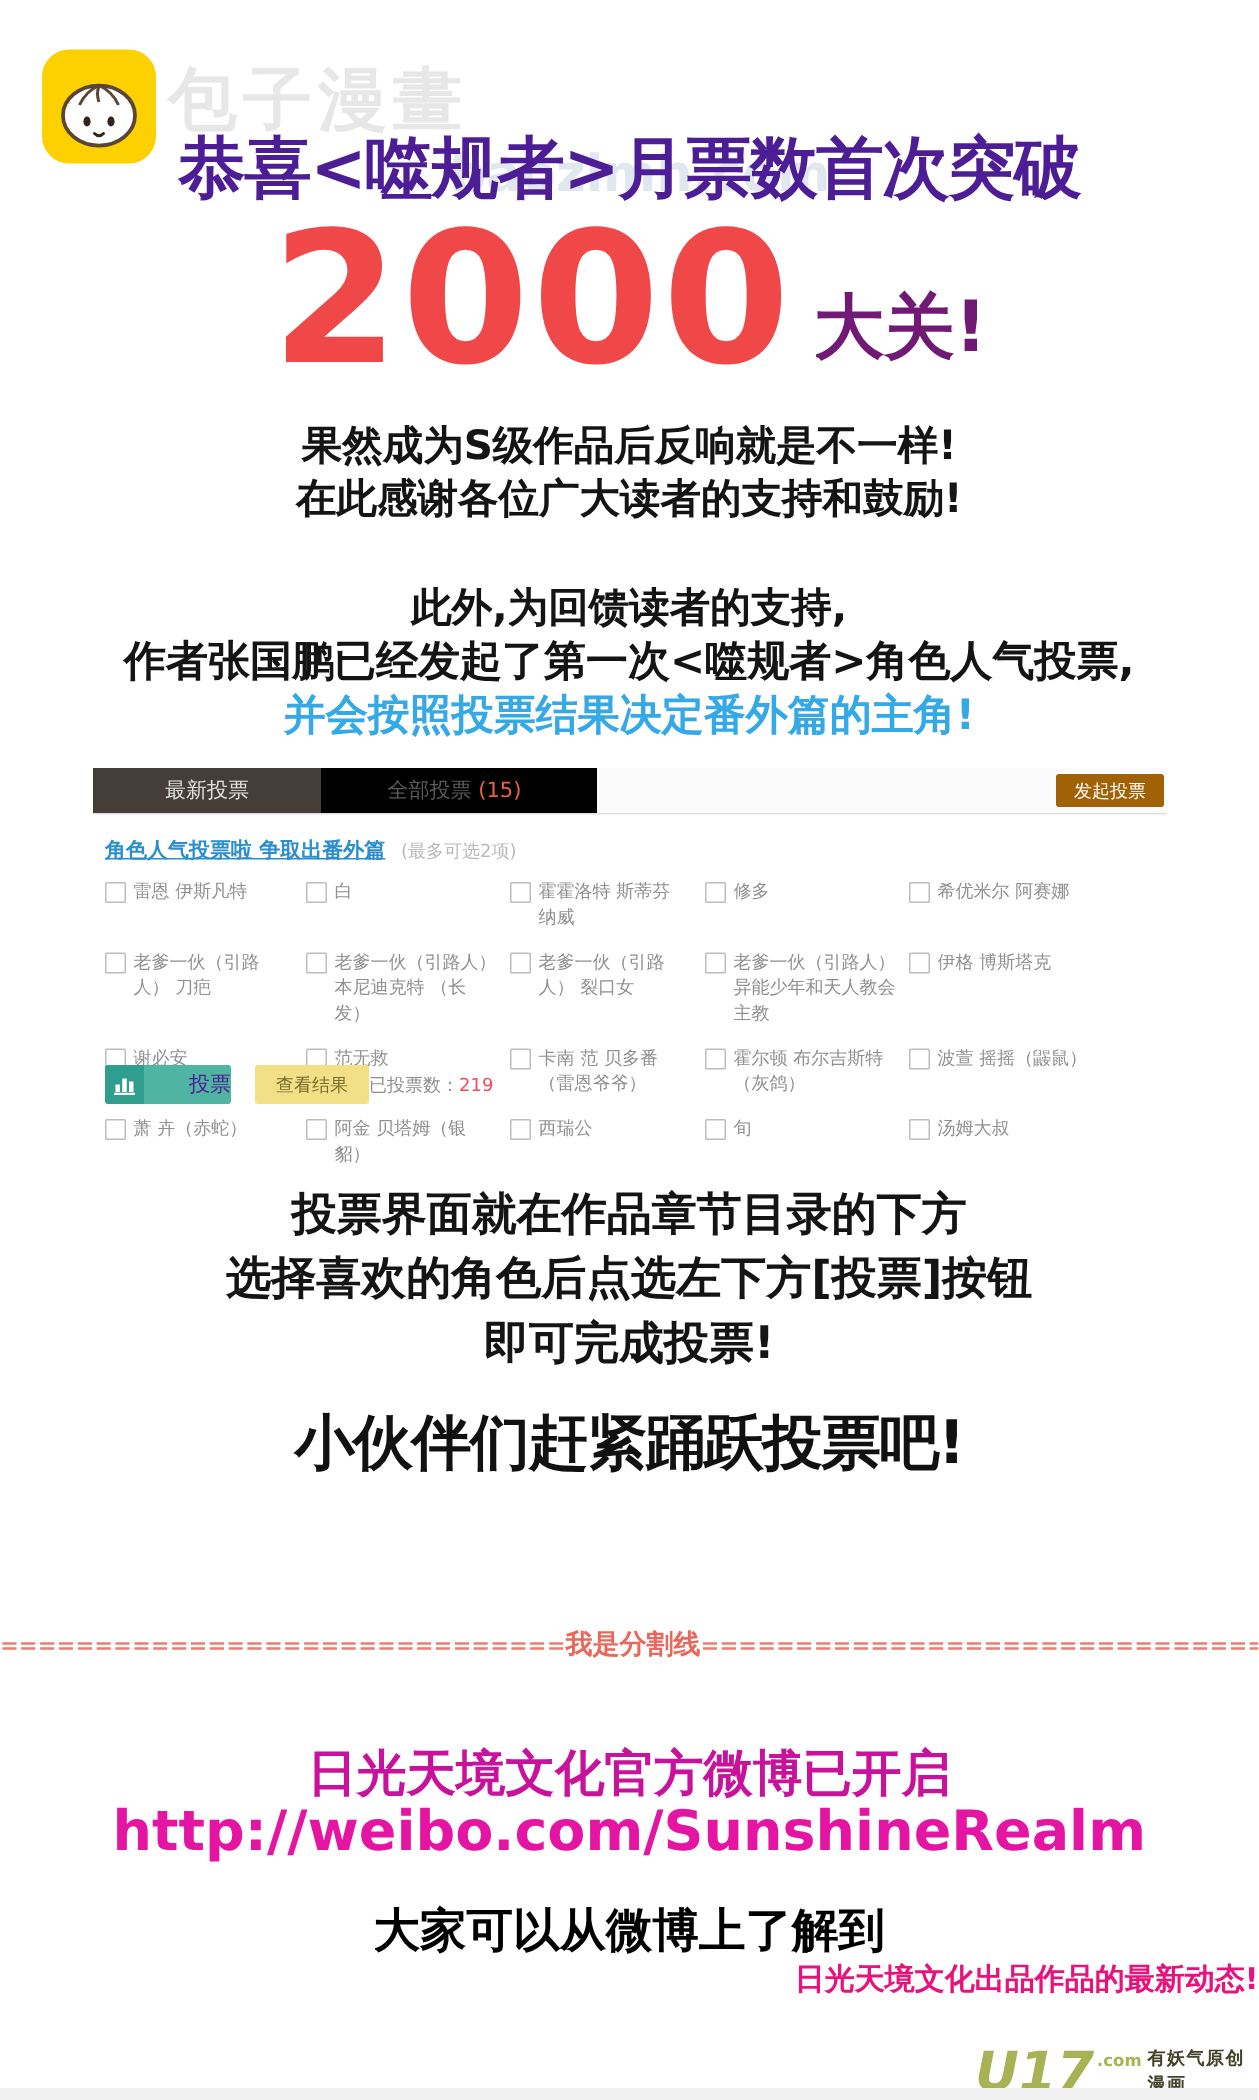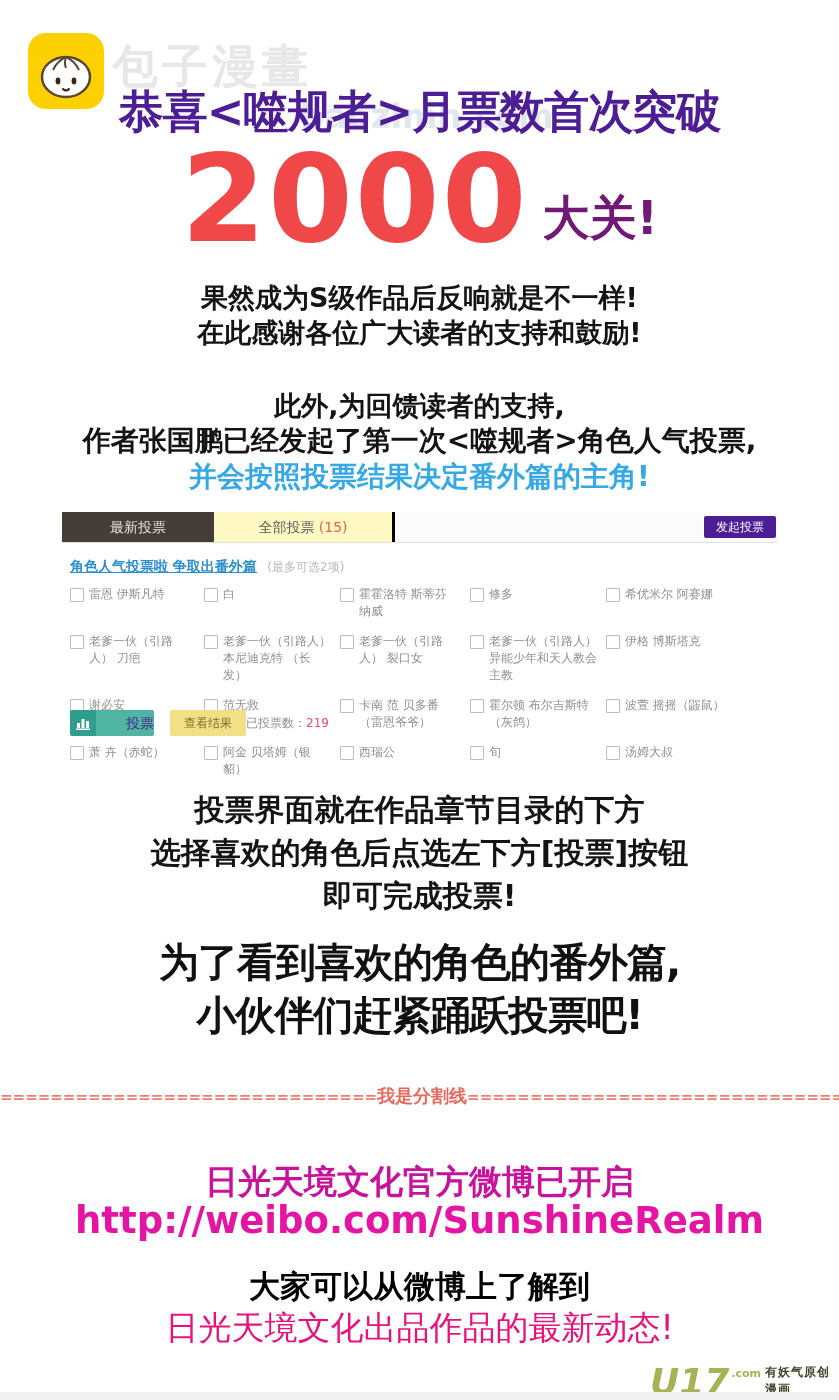--- a/index.html
+++ b/index.html
@@ -24,24 +24,24 @@
   .l3{top:388px;font-size:27px;}
   .l4{top:423px;font-size:28px;}
   .l5{top:459px;font-size:28px;color:#35a8e6;}
 
   
   .panel{left:62px;top:512px;width:716px;height:238px;background:#fff;}
   .tabbar{position:absolute;left:0;top:0;right:0;height:30px;background:#fbfbfb;
           border-bottom:1px solid #e2e2e2;display:flex;}
   .tab{height:30px;line-height:30px;font-size:14px;text-align:center;}
   .tab-active{width:152px;background:#453e38;color:#e3e0dd;}
-  .tab-idle{width:178px;background:#fef9c3;color:#5a5a5a;border-right:3px solid #000000;}
+  .tab-idle{width:178px;background:#000000;color:#5a5a5a;border-right:6px solid #000000;}
   .tab-count{color:#e8604a;}
   .btn-create{position:absolute;right:2px;top:4px;height:22px;line-height:22px;padding:0 12px;
-              background:#4c1d95;color:#fff;font-size:12px;border-radius:2px;}
+              background:#a16207;color:#fff;font-size:12px;border-radius:2px;}
   .poll-title-row{position:absolute;left:8px;top:46px;font-size:14px;}
   .poll-link{color:#2b8ecd;font-weight:700;text-decoration:underline;}
   .poll-hint{color:#b9b9b9;font-size:12px;margin-left:6px;}
   .opts{position:absolute;left:8px;top:74px;width:706px;display:grid;
         grid-template-columns:134px 136px 130px 136px 1fr;row-gap:13px;column-gap:0;}
   .opt{display:flex;align-items:flex-start;font-size:12px;color:#909090;line-height:17px;
        padding-right:8px;}
   .cb{width:12px;height:12px;border:1px solid #bdbdbd;background:#fff;border-radius:1px;
       margin:2px 5px 0 0;flex:0 0 auto;}
   .actions{position:absolute;left:8px;top:198px;display:flex;align-items:center;}
@@ -56,21 +56,21 @@
 
   .instr{top:788px;font-size:30px;font-weight:700;color:#141414;line-height:43px;}
   .cta{top:936px;font-size:40px;font-weight:800;color:#111;line-height:53px;letter-spacing:-1px;}
 
   .divider{top:1084px;font-size:15px;font-weight:700;color:#ee7f70;white-space:nowrap;}
   .divider .lbl{font-size:18px;color:#e8695c;}
 
   .weibo1{top:1160px;font-size:33px;font-weight:700;color:#c8129b;}
   .weibo-url{top:1199px;font-size:37px;font-weight:700;color:#e315a2;letter-spacing:0;}
   .weibo3{top:1266px;font-size:31px;font-weight:700;color:#000000;}
-  .weibo4{top:1306px;font-size:33px;font-weight:400;color:#e8127d;}
+  .weibo4{top:1306px;font-size:20px;font-weight:700;color:#e8127d;text-align:right;}
 
   .u17{left:650px;top:1348px;display:flex;align-items:flex-end;color:#a6b253;}
   .u17-main{font-size:36px;font-weight:700;font-style:italic;line-height:1;}
   .u17-com{font-size:11px;font-weight:800;margin:0 0 20px 2px;}
   .u17-tag{font-size:12px;font-weight:800;color:#43432b;margin:16px 0 2px 4px;letter-spacing:1px;}
 
   .bottom-edge{left:0;right:0;top:1392px;height:8px;background:#f0f0f0;}
 </style>
 </head>
 <body>
@@ -222,21 +222,20 @@
     </div>
   </div>
 
   <div class="abs center instr">
     <div>投票界面就在作品章节目录的下方</div>
     <div>选择喜欢的角色后点选左下方[投票]按钮</div>
     <div>即可完成投票!</div>
   </div>
 
   <div class="abs center cta">
-    <div>为了看到喜欢的角色的番外篇,</div>
     <div>小伙伴们赶紧踊跃投票吧!</div>
   </div>
 
   <div class="abs center weibo1">日光天境文化官方微博已开启</div>
 
   <div class="abs center divider">
     <span>==============================</span><span class="lbl">我是分割线</span><span>==============================</span>
   </div>
   <div class="abs center weibo-url">http://weibo.com/SunshineRealm</div>
   <div class="abs center weibo3">大家可以从微博上了解到</div>

